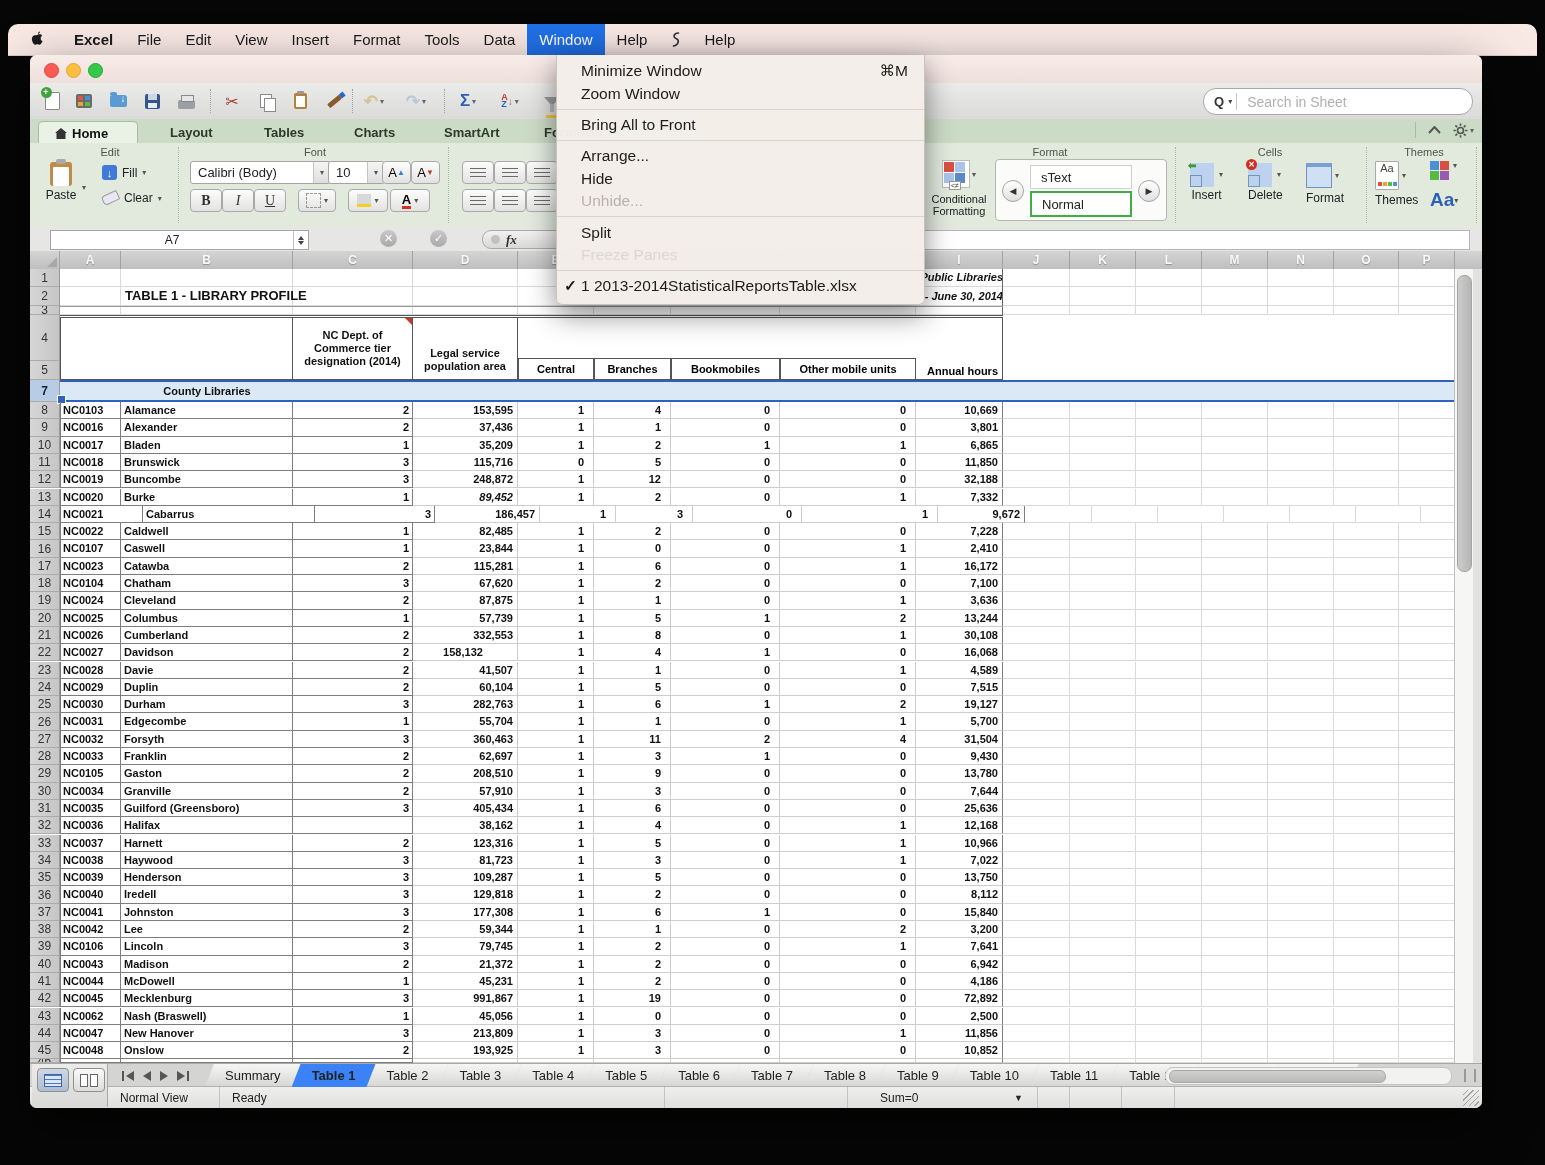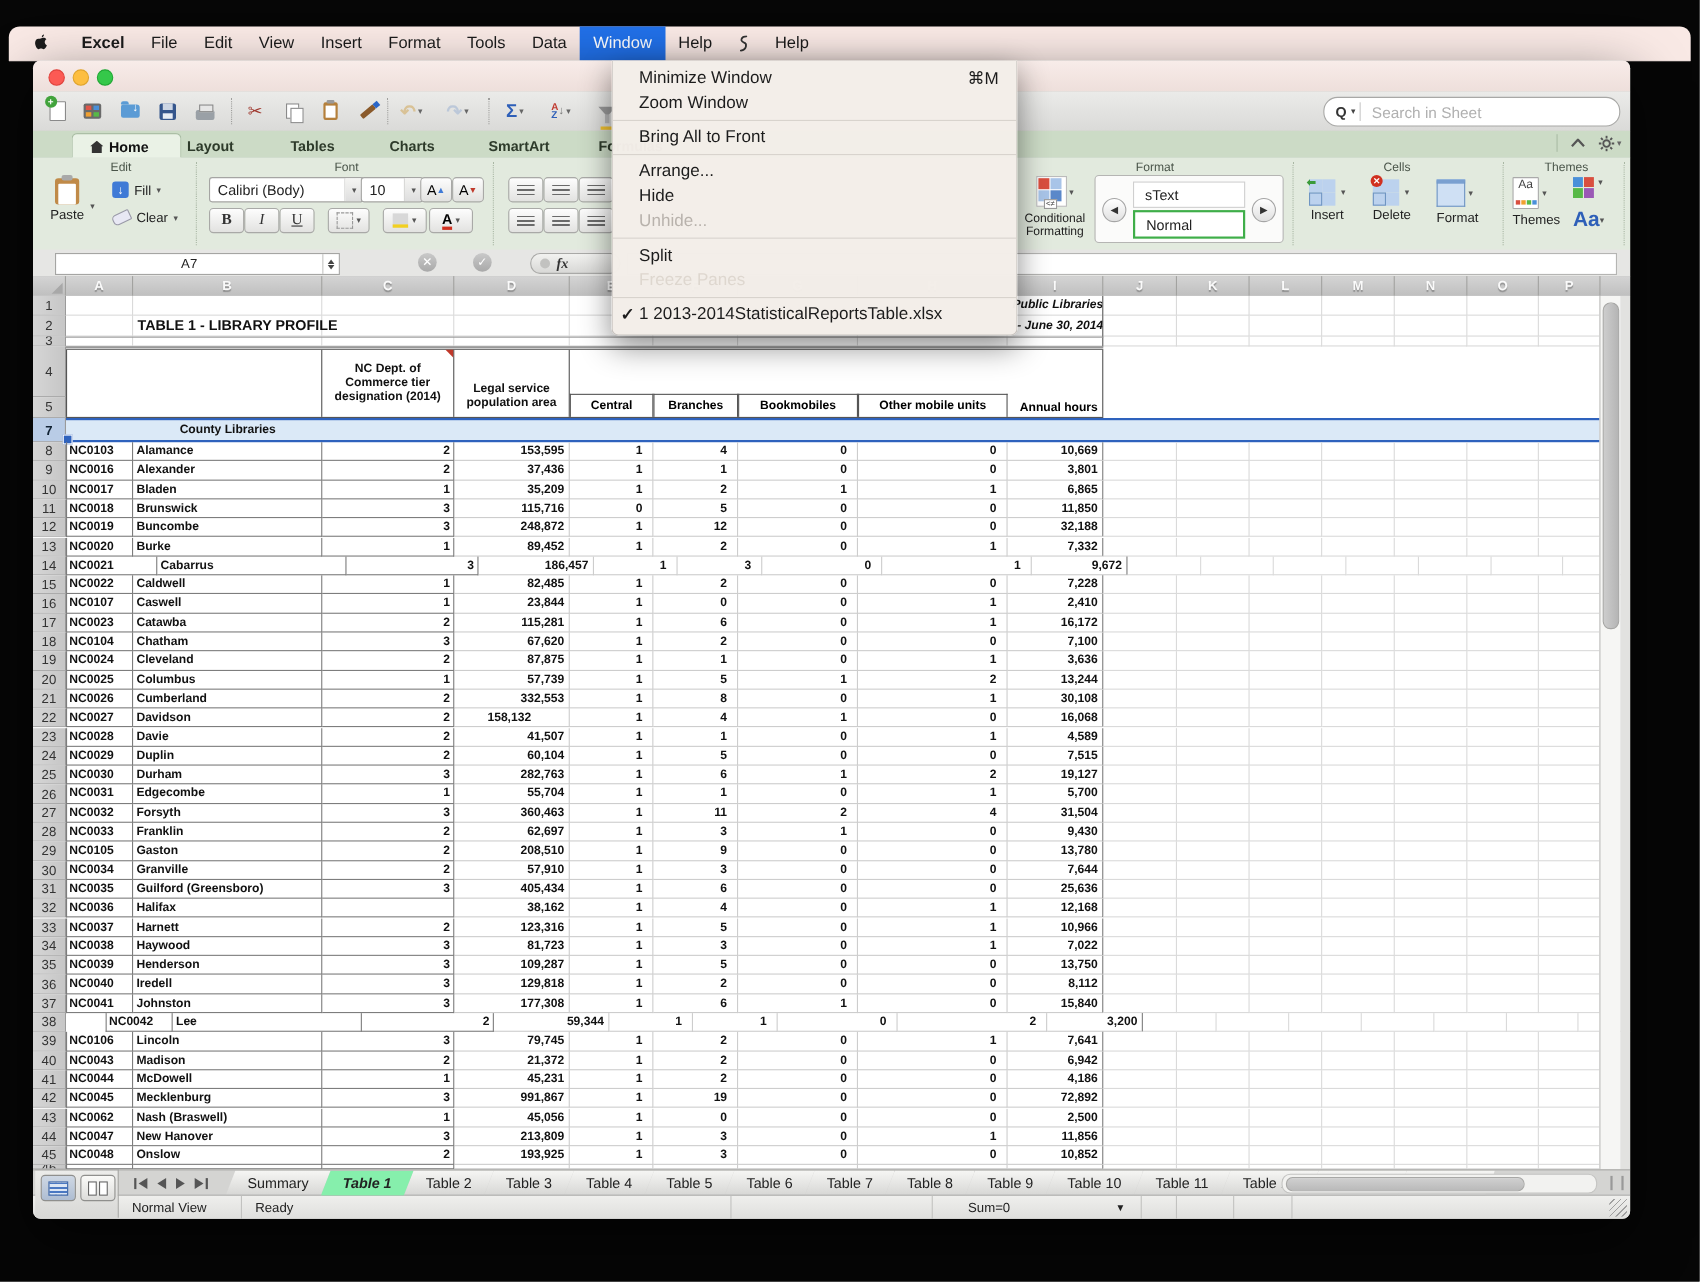--- a/index.html
+++ b/index.html
@@ -151,21 +151,21 @@
   .vb-grid{width:16px;height:11px;background:repeating-linear-gradient(#4a78c2 0 1.5px,#dce6f4 1.5px 4px),repeating-linear-gradient(90deg,#4a78c2 0 1.5px,transparent 1.5px 5px);border:1px solid #3c66a8;}
   .vb-pages{display:flex;gap:2px;}
   .vb-pages i{width:6px;height:11px;border:1px solid #666;background:#fff;}
   .navbox{position:absolute;left:84px;top:3px;height:17px;display:flex;align-items:center;gap:9px;padding:0 8px;}
   .nav-tri-l{width:0;height:0;border-top:5px solid transparent;border-bottom:5px solid transparent;border-right:8px solid #555;}
   .nav-tri-r{width:0;height:0;border-top:5px solid transparent;border-bottom:5px solid transparent;border-left:8px solid #555;}
   .nav-bar-l{border-left:2px solid #555;padding-left:2px;display:flex;}
   .nav-bar-r{border-right:2px solid #555;padding-right:2px;display:flex;}
   .sheettabs{position:absolute;left:175px;top:0;height:23px;display:flex;}
   .stab{height:23px;display:flex;align-items:center;justify-content:center;padding:0 20px;margin-right:-9px;font-size:13px;color:#222;background:linear-gradient(#f6f6f4,#d6d6d4);clip-path:polygon(9px 0,100% 0,calc(100% - 9px) 100%,0 100%);filter:drop-shadow(1px 0 0 #9a9a98);white-space:nowrap;}
-  .stab.active{background:#86efac;font-weight:bold;z-index:3;font-style:italic;}
+  .stab.active{background:#3b82f6;font-weight:bold;z-index:3;}
   .hscroll{position:absolute;left:1135px;top:3px;width:285px;height:16px;background:#f2f2f0;border:1px solid #c4c4c2;border-radius:8px;}
   .hthumb{position:absolute;left:3px;top:2px;width:215px;height:11px;background:linear-gradient(#d0d0d0,#bababa);border:1px solid #a8a8a6;border-radius:6px;}
   .hsplit{position:absolute;right:6px;top:5px;width:8px;height:13px;border-left:2px solid #999;border-right:2px solid #999;}
   
   .statusbar{position:absolute;left:0;top:1031px;right:0;height:22px;background:linear-gradient(#efefed,#dededc);border-top:1px solid #b0b0ae;font-size:12px;color:#222;}
   .sb-seg{position:absolute;top:0;bottom:0;border-right:1px solid #c2c2c0;display:flex;align-items:center;padding-left:12px;box-sizing:border-box;}
   .sb-sum{display:flex;align-items:center;justify-content:space-between;padding-right:14px;}
   .sb-grip{position:absolute;right:3px;top:3px;width:16px;height:16px;background:repeating-linear-gradient(135deg,transparent 0 3px,#a0a0a0 3px 4px);}
   
   .dropdown{position:absolute;left:556px;top:55px;width:367px;background:rgba(243,238,233,0.98);border:1px solid rgba(0,0,0,0.18);border-top:none;border-radius:0 0 6px 6px;box-shadow:0 10px 28px rgba(0,0,0,.45);padding:5px 0 6px 0;z-index:50;}
@@ -269,21 +269,21 @@
         </span>
       <div class="searchbox">
         <span class="mag">Q</span>
         <span class="mag-carret">▾</span>
         <span class="divider"></span>
         <input placeholder="Search in Sheet" style="">
       </div>
     </div>
 
     <div class="ribstrip">
-      <span class="ribtab active" style="left:35px;width:66px">
+      <span class="ribtab active" style="left:8px;width:66px">
         <svg width="12" height="11" viewBox="0 0 12 11" style="margin-right:5px">
             <path d="M6 0L0 5h1.5v6h9V5H12z" fill="#333"></path>
           </svg>
         <span>Home</span>
       </span>
       <span class="ribtab" style="left:124px">
           <span>Layout</span>
         </span>
       <span class="ribtab" style="left:218px">
           <span>Tables</span>
@@ -734,21 +734,21 @@
             <div class="cell c-plain" style="width: 66px;"></div>
             <div class="cell c-plain" style="width: 66px;"></div>
             <div class="cell c-plain" style="width: 66px;"></div>
             <div class="cell c-plain" style="width: 65px;"></div>
             <div class="cell c-plain" style="width: 56px;"></div>
           </div>
           <div class="grow" style="top: 219.5px; height: 17.3px;">
             <div class="cell c-code" style="width: 61px;">NC0020</div>
             <div class="cell c-county" style="width: 172px;">Burke</div>
             <div class="cell c-tier" style="width: 120px;">1</div>
-            <div class="cell c-pop" style="width: 105px;">89,452</div>
+            <div class="cell c-pop" style="width: 105px; font-style: italic;">89,452</div>
             <div class="cell c-num" style="width: 76px;">1</div>
             <div class="cell c-num" style="width: 77px;">2</div>
             <div class="cell c-num" style="width: 109px;">0</div>
             <div class="cell c-num" style="width: 136px;">1</div>
             <div class="cell c-hours" style="width: 87px;">7,332</div>
             <div class="cell c-plain" style="width: 67px;"></div>
             <div class="cell c-plain" style="width: 66px;"></div>
             <div class="cell c-plain" style="width: 66px;"></div>
             <div class="cell c-plain" style="width: 66px;"></div>
             <div class="cell c-plain" style="width: 66px;"></div>
@@ -1180,21 +1180,21 @@
             <div class="cell c-num" style="width: 136px;">0</div>
             <div class="cell c-hours" style="width: 87px;">15,840</div>
             <div class="cell c-plain" style="width: 67px;"></div>
             <div class="cell c-plain" style="width: 66px;"></div>
             <div class="cell c-plain" style="width: 66px;"></div>
             <div class="cell c-plain" style="width: 66px;"></div>
             <div class="cell c-plain" style="width: 66px;"></div>
             <div class="cell c-plain" style="width: 65px;"></div>
             <div class="cell c-plain" style="width: 56px;"></div>
           </div>
-          <div class="grow" style="top: 652px; height: 17.3px; padding-left: 36px;">
+          <div class="grow" style="top: 652px; height: 17.3px;">
             <div class="cell c-code" style="width: 61px;">NC0042</div>
             <div class="cell c-county" style="width: 172px;">Lee</div>
             <div class="cell c-tier" style="width: 120px;">2</div>
             <div class="cell c-pop" style="width: 105px;">59,344</div>
             <div class="cell c-num" style="width: 76px;">1</div>
             <div class="cell c-num" style="width: 77px;">1</div>
             <div class="cell c-num" style="width: 109px;">0</div>
             <div class="cell c-num" style="width: 136px;">2</div>
             <div class="cell c-hours" style="width: 87px;">3,200</div>
             <div class="cell c-plain" style="width: 67px;"></div>

